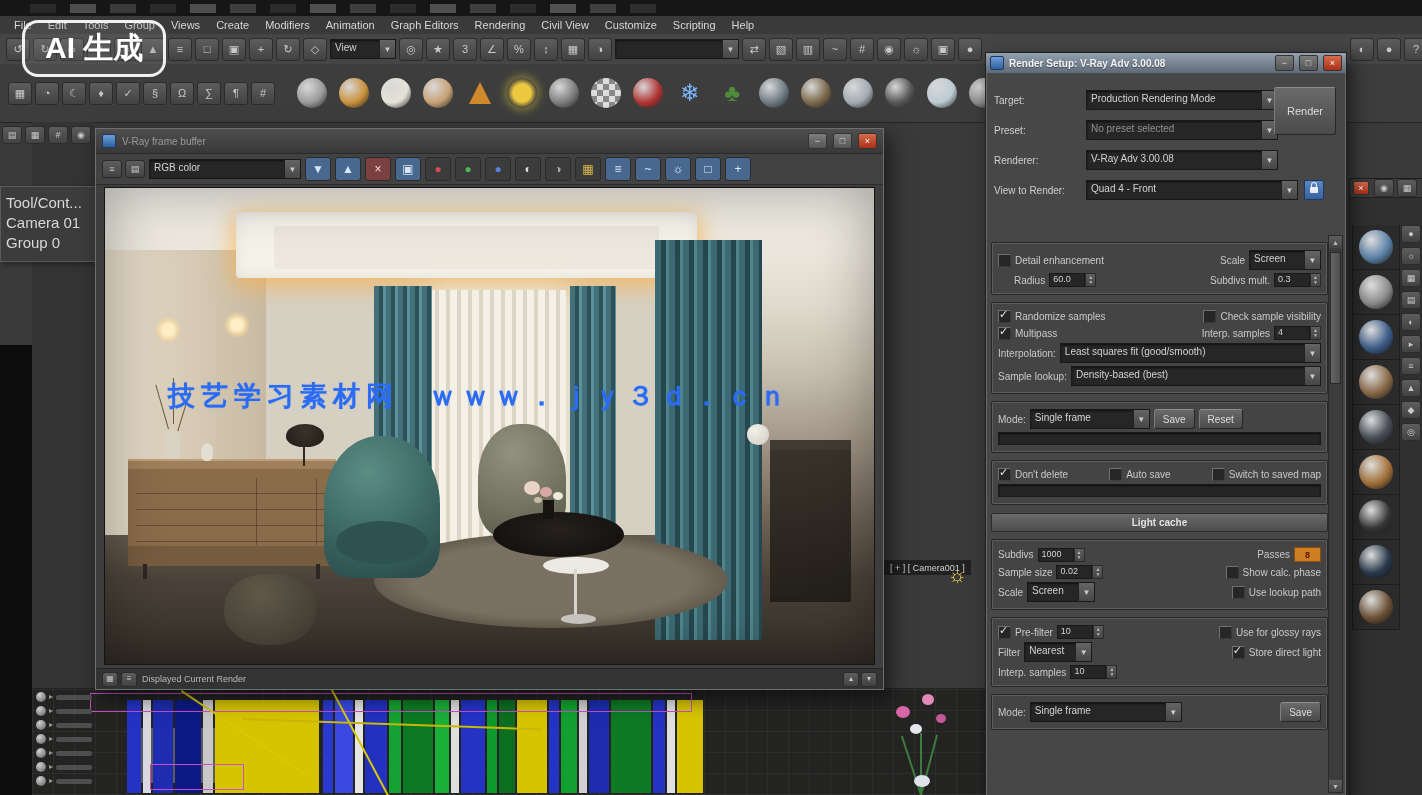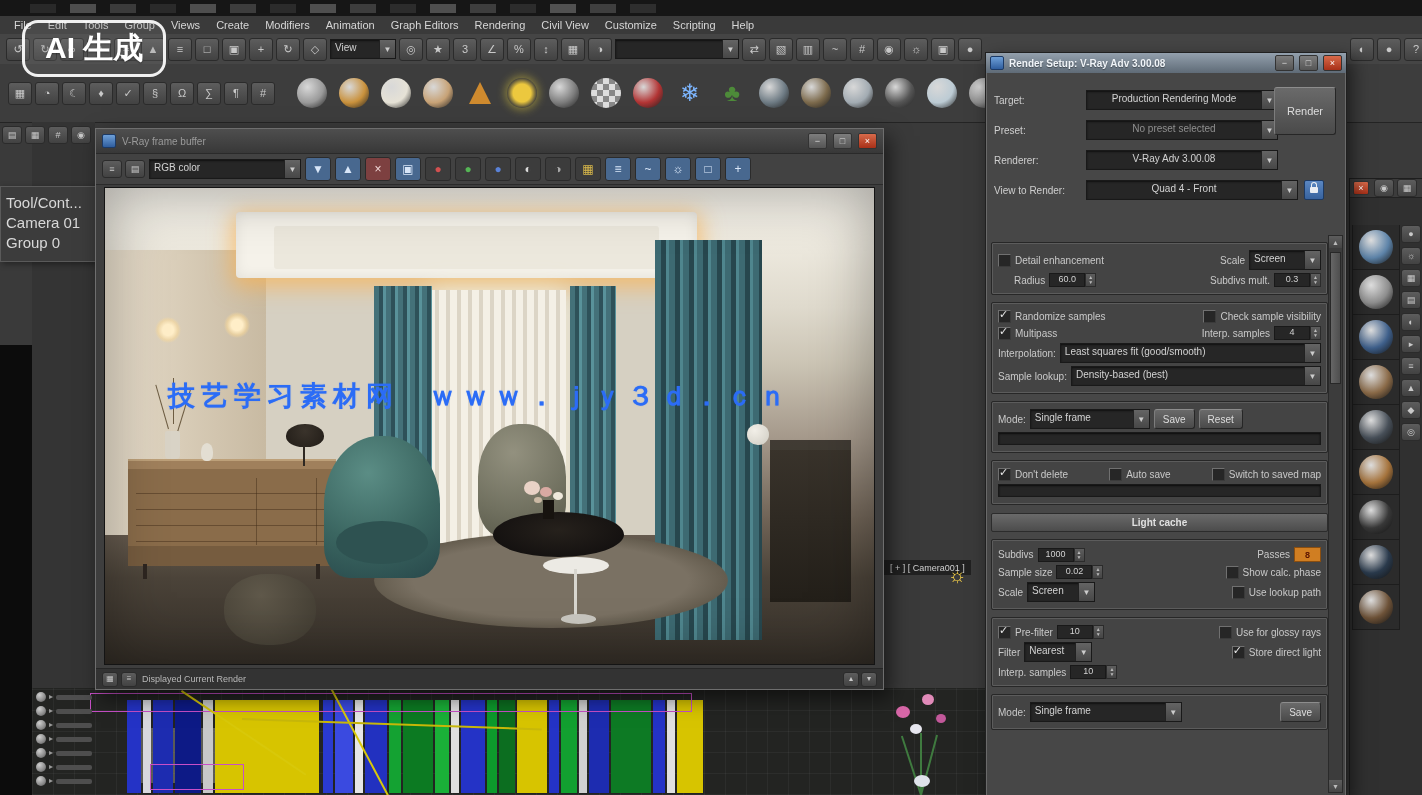--- a/index.html
+++ b/index.html
@@ -13,21 +13,21 @@
   .vfb-ic{width:24px;height:22px;font-size:12px;}
   .combo{display:flex;align-items:stretch;height:18px;background:#262626;border:1px solid #191919;box-shadow:inset 0 1px 2px rgba(0,0,0,.6);}
   .combo .val{flex:1;font-size:10px;color:#d2d2d2;padding:2px 4px;white-space:nowrap;overflow:hidden;}
   .combo .arr{width:15px;display:flex;align-items:center;justify-content:center;font-size:8px;color:#ccc;
     background:linear-gradient(#646464,#474747);border-left:1px solid #222;}
   .btn3d{display:inline-flex;align-items:center;justify-content:center;background:linear-gradient(#6a6a6a,#4a4a4a);
     border:1px solid #262626;border-top-color:#8d8d8d;border-left-color:#7d7d7d;border-radius:3px;color:#ddd;font-size:10px;height:18px;padding:0 8px;}
   .chk{position:relative;width:11px;height:11px;flex:0 0 auto;background:#262626;border:1px solid #707070;border-bottom-color:#3a3a3a;border-right-color:#3a3a3a;}
   .chk.on::after{content:"✓";position:absolute;left:0;top:-3px;font-size:11px;color:#e8e8e8;}
   .spin{display:inline-flex;height:14px;flex:0 0 auto;}
-  .spin .sv{min-width:28px;background:#262626;border:1px solid #191919;color:#d2d2d2;font-size:9px;padding:0 3px;text-align:center;}
+  .spin .sv{min-width:28px;background:#262626;border:1px solid #191919;color:#d2d2d2;font-size:9px;padding:0 3px;text-align:left;}
   .spin .sa{width:9px;display:flex;flex-direction:column;background:linear-gradient(#5d5d5d,#454545);border:1px solid #2b2b2b;color:#bbb;font-size:5px;line-height:5px;align-items:center;justify-content:center;}
   .row{display:flex;align-items:center;gap:4px;margin:3px 0;font-size:10px;color:#c9c9c9;white-space:nowrap;}
   .sp{flex:1;}
   .grp{border:1px solid #272727;box-shadow:inset 0 0 0 1px #5c5c5c;border-radius:2px;padding:4px 6px;margin:7px 0;background:#444;}
   .roll{height:17px;display:flex;align-items:center;justify-content:center;background:linear-gradient(#6a6a6a,#4c4c4c);
     border:1px solid #2c2c2c;border-radius:2px;font-size:10px;font-weight:bold;color:#e0e0e0;margin:8px 0 2px;}
   .sunkbar{flex:1;height:11px;background:#262626;border:1px solid #191919;box-shadow:inset 0 1px 2px rgba(0,0,0,.7);}
   .hot{background:#d07e22;border:1px solid #8a4e10;color:#5a1400;font-size:9px;font-weight:bold;padding:0 10px;height:13px;display:inline-flex;align-items:center;}
   .winbtn{width:17px;height:14px;display:inline-flex;align-items:center;justify-content:center;font-size:9px;color:#ddd;
     background:linear-gradient(#7d7d7d,#555);border:1px solid #333;border-radius:2px;}
@@ -112,21 +112,21 @@
   #ai-badge{left:22px;top:20px;z-index:20;padding:5px 20px;border:3px solid rgba(255,255,255,.92);border-radius:16px;
     color:#fff;font-size:30px;font-weight:bold;background:rgba(130,130,130,.22);text-shadow:0 1px 2px rgba(0,0,0,.35);}
   
   #render-setup{left:985px;top:52px;width:360px;height:743px;background:#474747;border:1px solid #202020;
     box-shadow:inset 0 0 0 1px #6a6a6a,5px 7px 18px rgba(0,0,0,.55);z-index:10;}
   #rs-title{height:20px;background:linear-gradient(#93a0ad,#5f6b77);display:flex;align-items:center;gap:5px;padding:0 4px;}
   #rs-title .t{flex:1;font-size:10px;font-weight:bold;color:#f0f4f8;text-shadow:0 1px 1px rgba(0,0,0,.4);}
   #rs-fields{position:relative;padding:12px 8px 0;}
   .fld{display:flex;align-items:center;height:30px;gap:6px;}
   .fld .lab{width:86px;font-size:10px;color:#cfcfcf;}
-  .fld .combo{width:190px;text-align:center;}
+  .fld .combo{width:190px;}
   #rs-render-btn{position:absolute;right:10px;top:14px;width:62px;height:48px;font-size:11px;}
   .lockbtn{width:18px;height:18px;background:linear-gradient(#5b87c2,#38639e);border:1px solid #1d3a63;display:inline-flex;align-items:center;justify-content:center;border-radius:2px;}
   .lockbody{width:8px;height:6px;background:#e9edf3;border-radius:1px;position:relative;}
   .lockbody::before{content:"";position:absolute;left:1px;top:-5px;width:4px;height:5px;border:1.5px solid #e9edf3;border-bottom:none;border-radius:3px 3px 0 0;}
   #rs-tabs{display:flex;gap:2px;padding:0 8px;margin-top:6px;height:19px;border-bottom:1px solid #2c2c2c;}
   .tab{padding:2px 9px;font-size:10px;color:#b8b8b8;background:linear-gradient(#4c4c4c,#404040);border:1px solid #2a2a2a;border-bottom:none;border-radius:3px 3px 0 0;}
   .tab.active{background:linear-gradient(#626262,#4e4e4e);color:#ededed;}
   #rs-content{position:absolute;left:5px;right:18px;top:182px;bottom:3px;overflow:hidden;}
   #rs-scroll{position:absolute;right:3px;top:182px;bottom:3px;width:13px;background:#3c3c3c;border:1px solid #2a2a2a;}
   #rs-thumb{position:absolute;left:1px;right:1px;top:16px;height:130px;background:linear-gradient(90deg,#666,#4e4e4e);border:1px solid #282828;}

